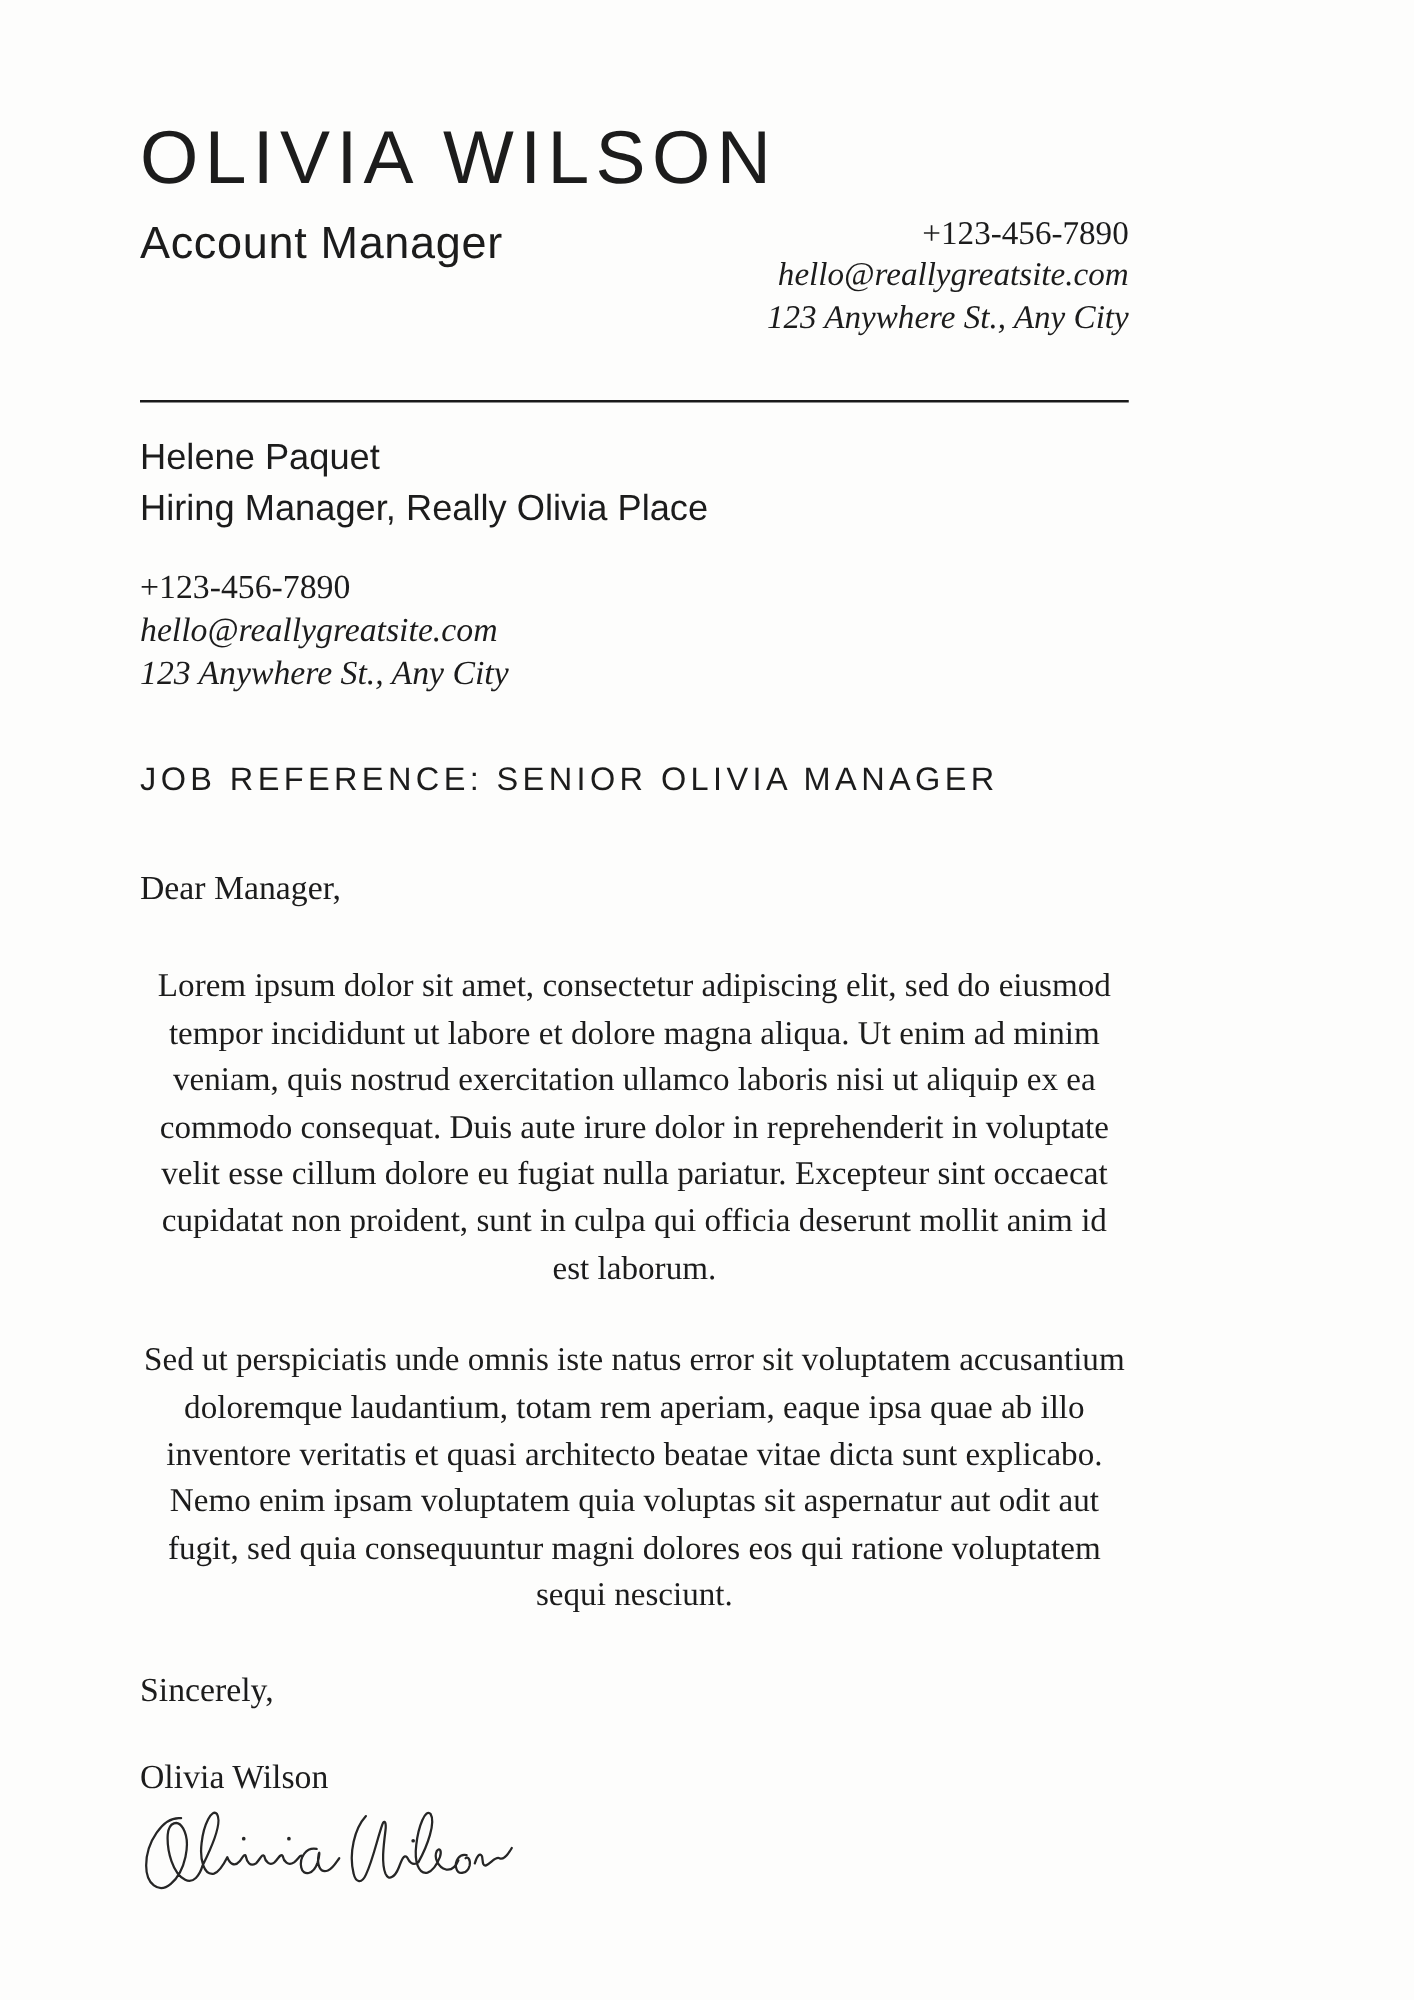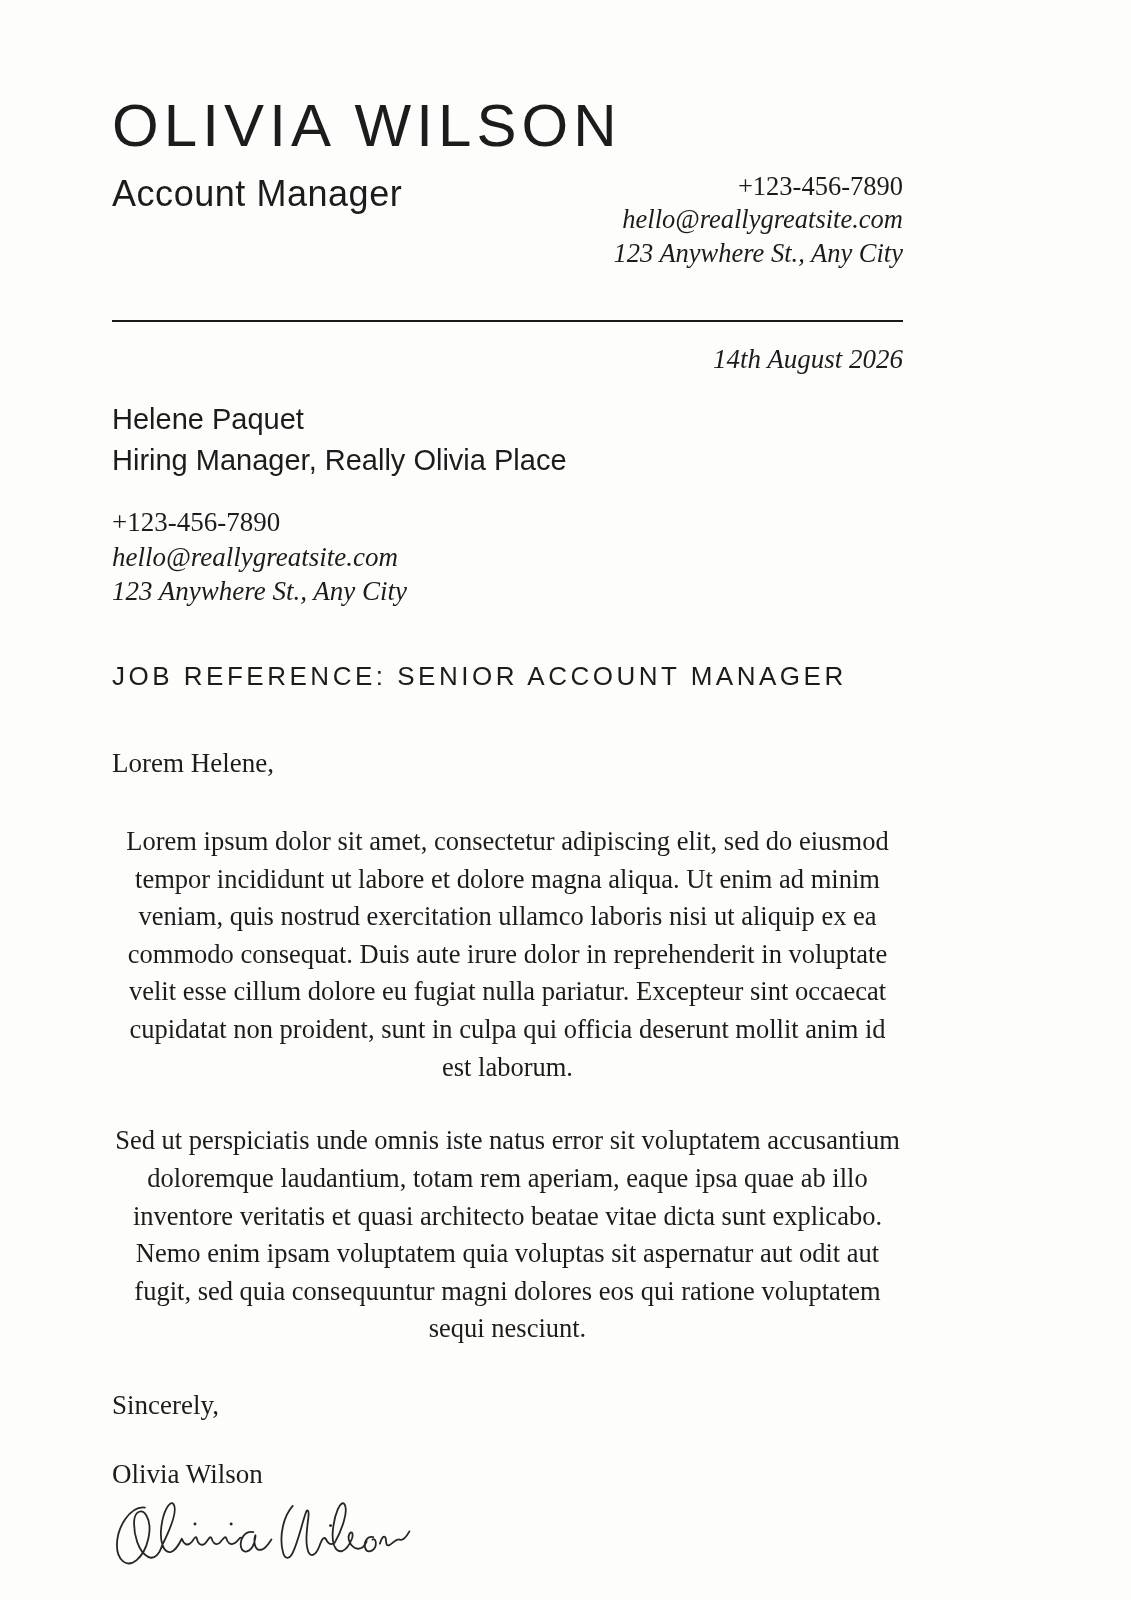--- a/index.html
+++ b/index.html
@@ -130,36 +130,35 @@
 
     <div class="contact-top">
       <div class="phone">+123-456-7890</div>
       <div class="email">hello@reallygreatsite.com</div>
       <div class="address">123 Anywhere St., Any City</div>
     </div>
   </div>
 
   <hr class="divider">
 
-  <div class="date-row">14th August 2026</div>
 
   <div class="recipient">
     <div>Helene Paquet</div>
     <div>Hiring Manager, Really Olivia Place</div>
   </div>
 
   <div class="sender-contact">
     <div class="phone">+123-456-7890</div>
     <div class="email">hello@reallygreatsite.com</div>
     <div class="address">123 Anywhere St., Any City</div>
   </div>
 
-  <div class="subject">JOB REFERENCE: SENIOR ACCOUNT MANAGER</div>
+  <div class="subject">JOB REFERENCE: SENIOR OLIVIA MANAGER</div>
 
-  <div class="salutation">Lorem Helene,</div>
+  <div class="salutation">Dear Manager,</div>
 
   <p class="para">Lorem ipsum dolor sit amet, consectetur adipiscing elit, sed do eiusmod tempor incididunt ut labore et dolore magna aliqua. Ut enim ad minim veniam, quis nostrud exercitation ullamco laboris nisi ut aliquip ex ea commodo consequat. Duis aute irure dolor in reprehenderit in voluptate velit esse cillum dolore eu fugiat nulla pariatur. Excepteur sint occaecat cupidatat non proident, sunt in culpa qui officia deserunt mollit anim id est laborum.</p>
 
   <p class="para">Sed ut perspiciatis unde omnis iste natus error sit voluptatem accusantium doloremque laudantium, totam rem aperiam, eaque ipsa quae ab illo inventore veritatis et quasi architecto beatae vitae dicta sunt explicabo. Nemo enim ipsam voluptatem quia voluptas sit aspernatur aut odit aut fugit, sed quia consequuntur magni dolores eos qui ratione voluptatem sequi nesciunt.</p>
 
   <div class="closing">Sincerely,</div>
 
   <div class="typed-name">Olivia Wilson</div>
 
   <svg class="signature" width="304" height="82" viewBox="0 0 370 98" role="img" aria-label="Olivia Wilson">

